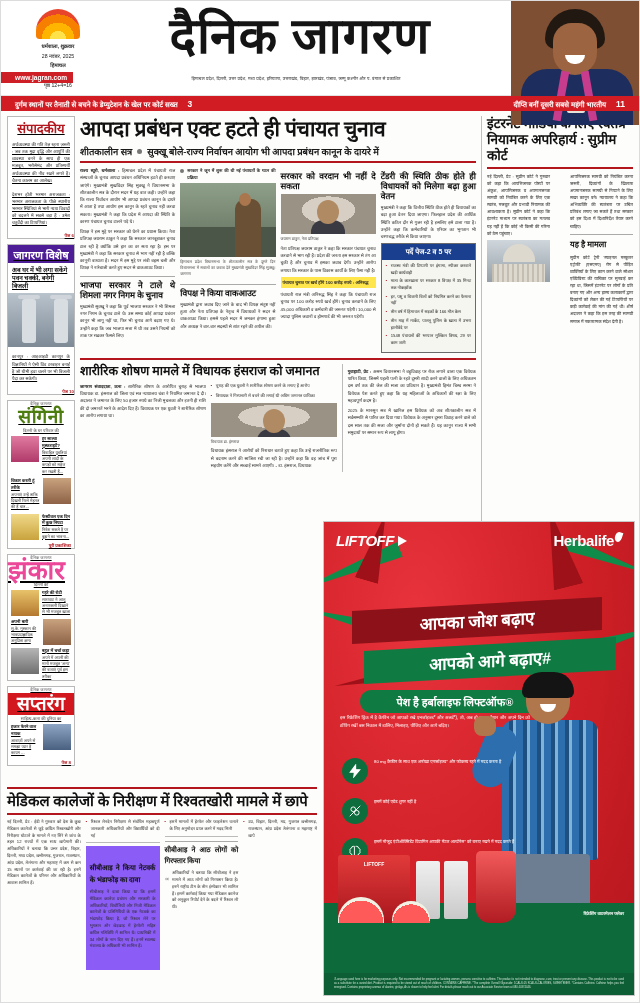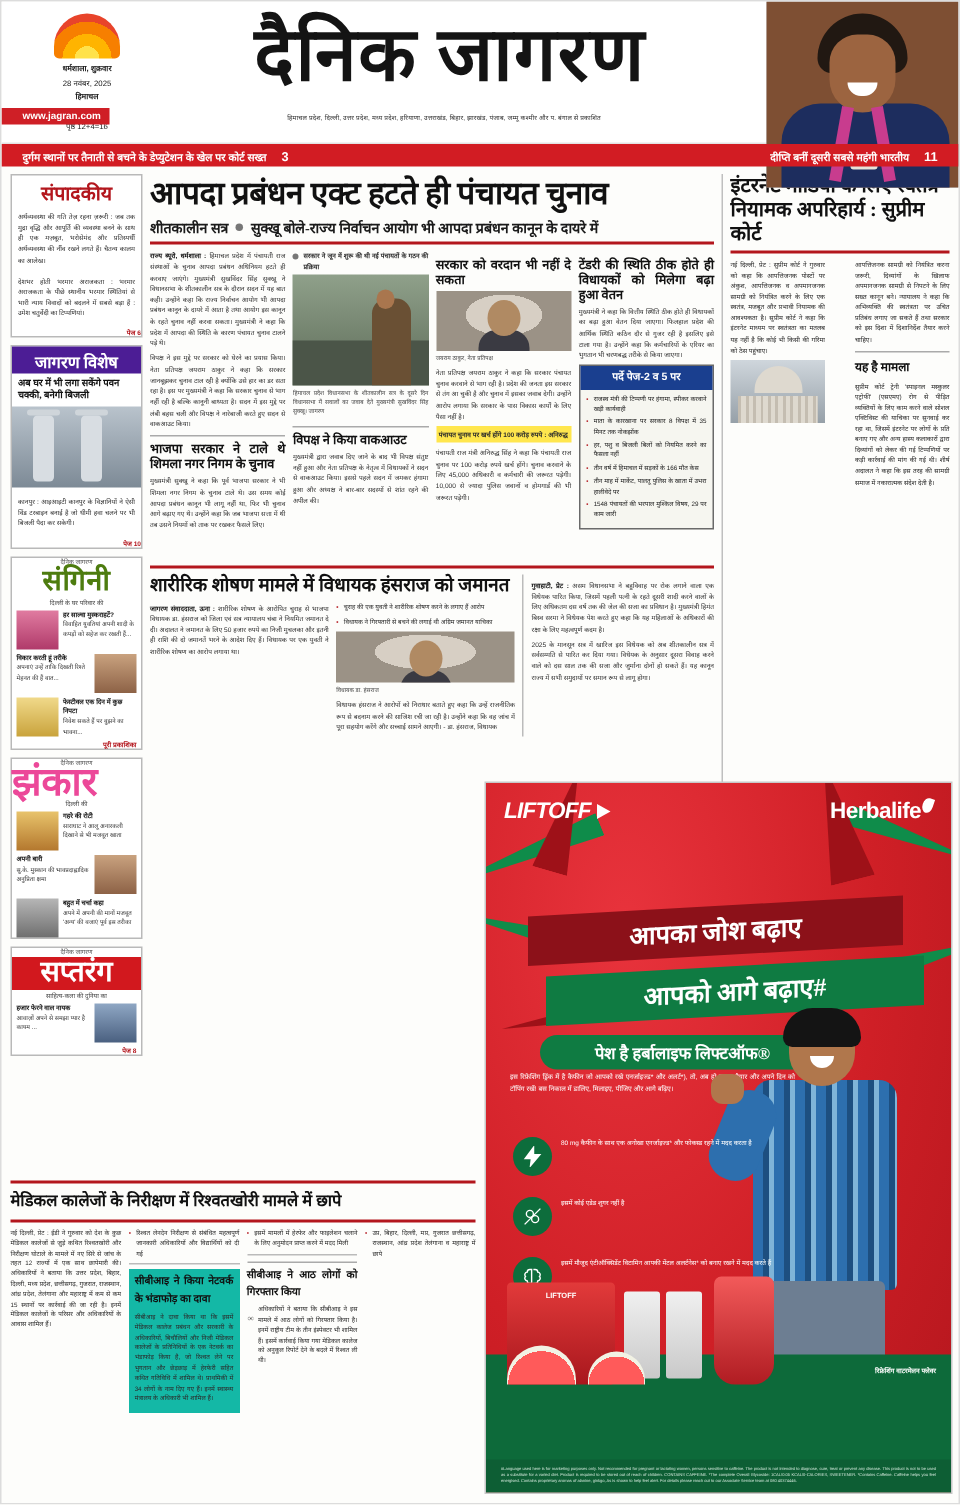--- a/index.html
+++ b/index.html
@@ -86,21 +86,21 @@
   }
   .teaser .t-left { flex: 1; }
   .teaser .t-right { text-align: right; }
   .teaser .pg { font-size: 8.5px; margin-left: 8px; }
 
   
   .content {
     display: flex; padding: 5px 6px 0 6px; gap: 5px;
     height: 668px;
   }
-  .col-rail { width: 88px; flex: none; }
+  .col-rail { width: 68px; flex: none; text-decoration: underline; }
   .col-main { flex: 1; }
   .col-right { width: 152px; flex: none; border-left: 1px solid #bfbfbf; padding-left: 5px; }
 
   
   .rail-box { border: 1px solid #b9b9b9; margin-bottom: 5px; background: #fff; }
   .rail-hd {
     font-family: "Liberation Serif", serif; font-weight: bold;
     font-size: 13px; text-align: center; padding: 2px 0 1px;
     color: #b3161d;
   }
@@ -317,36 +317,36 @@
   .ad-greenpanel {
     position:absolute; left:0; bottom:0; width:100%; height:92px; background:#0d6a3a;
   }
 
   
   .bottom {
     position: absolute; left: 0; top: 786px; width: 322px; padding: 0 6px;
   }
   .bot-hd {
     font-family: "Liberation Serif", serif; font-weight: bold;
-    font-size: 11px; line-height: 18px; color: #111;
+    font-size: 15px; line-height: 18px; color: #111;
     border-top: 2px solid #b3161d; border-bottom: 2px solid #b3161d;
     padding: 3px 0; margin-bottom: 4px;
   }
   .bot-cols { display: flex; gap: 5px; }
   .bot-c { flex: 1; font-size: 4.2px; line-height: 1.62; color: #2b2b2b; text-align: justify; }
   .bot-c p { margin: 0 0 3px; }
   .bot-bullets { list-style: none; margin: 0; padding: 0; }
   .bot-bullets li { padding-left: 5px; position: relative; margin-bottom: 3px; }
   .bot-bullets li:before { content: "\25AA"; position: absolute; left: 0; color: #b3161d; }
   .bot-sub {
     font-family: "Liberation Serif", serif; font-weight: bold;
     font-size: 7px; color: #111; margin: 4px 0 3px;
     border-top: 1px solid #aaa; padding-top: 3px;
   }
-  .shaded { background: #14b8a6; padding: 3px 4px; }
+  .shaded { background: #8b5cf6; padding: 17px 4px; }
   .cuff-ic { width: 22px; height: 14px; margin: 2px 0; }
   .hr-thin { border-top: 1px solid #bbb; margin: 3px 0; }
 </style>
 </head>
 <body>
 
 <div class="page">
 
   <div class="masthead">
     <div class="logo-block">
@@ -544,21 +544,21 @@
               <li>हर, पशु व बिजली बिलों को नियमित करने का फैसला नहीं</li>
               <li>तीन वर्ष में हिमाचल में सड़कों के 166 मौत केस</li>
               <li>तीन माह में मार्केट, पालतू पुलिस के खाता में उभरा हालीवेदे पर</li>
               <li>1548 पंचायतों की भरपाल मुश्किल विषय, 29 पर काम जारी</li>
             </ul>
           </div>
         </div>
 
       </div>
 
-      <div style="display:flex;gap:5px;margin-top:20px;border-top:2px solid #b3161d;padding-top:4px;">
+      <div style="display:flex;gap:5px;margin-top:2px;border-top:2px solid #b3161d;padding-top:4px;">
         <div style="flex:2;">
           <div style="font-family:'Liberation Serif',serif;font-weight:bold;font-size:12.5px;line-height:15px;color:#111;">शारीरिक शोषण मामले में विधायक हंसराज को जमानत</div>
           <div style="display:flex;gap:5px;margin-top:4px;">
             <div class="mc">
               <p><span class="lead-in">जागरण संवाददाता, ऊना :</span>
                  <span>शारीरिक शोषण के आरोपित चुराह से भाजपा विधायक डा. हंसराज को जिला एवं सत्र न्यायालय चंबा ने नियमित जमानत दे दी। अदालत ने जमानत के लिए 50 हजार रुपये का निजी मुचलका और इतनी ही राशि की दो जमानतें भरने के आदेश दिए हैं। विधायक पर एक युवती ने शारीरिक शोषण का आरोप लगाया था।</span></p>
             </div>
             <div class="mc">
               <ul class="bot-bullets" style="font-size:4.2px;">
                 <li>चुराह की एक युवती ने शारीरिक शोषण करने के लगाए हैं आरोप</li>

